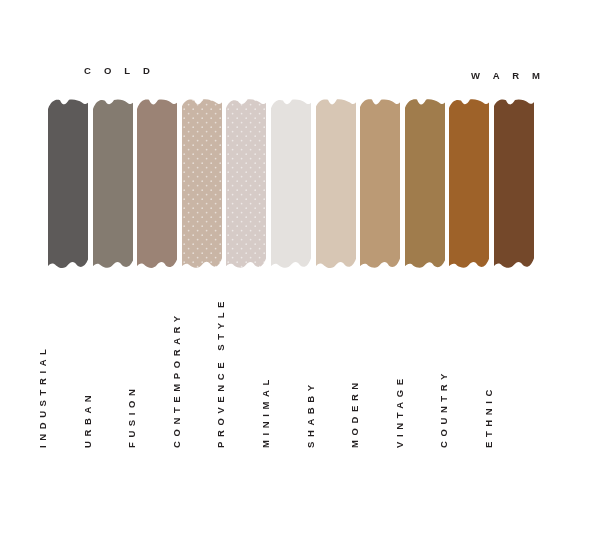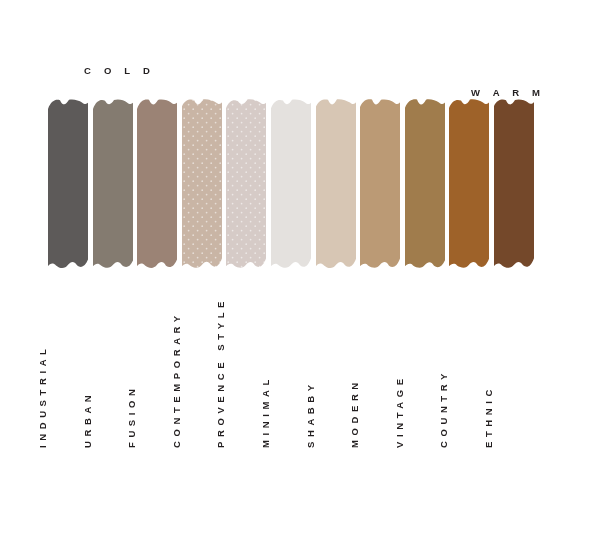--- a/index.html
+++ b/index.html
@@ -28,21 +28,21 @@
   .axis-label {
     position: absolute;
     font-size: 9.5px;
     font-weight: 700;
     letter-spacing: 5.2px;
     color: #231f20;
     white-space: nowrap;
     line-height: 1;
   }
   #cold-label { left: 47px; top: 66px; margin-left: 37px; }
-  #warm-label { left: 471px; top: 71px; margin-top: 17px; }
+  #warm-label { left: 471px; top: 71px; }
 
   
   #swatch-strip {
     position: absolute;
     left: 48px;
     top: 98px;
     width: 486px;
     height: 172px;
   }
   .swatch-col {

